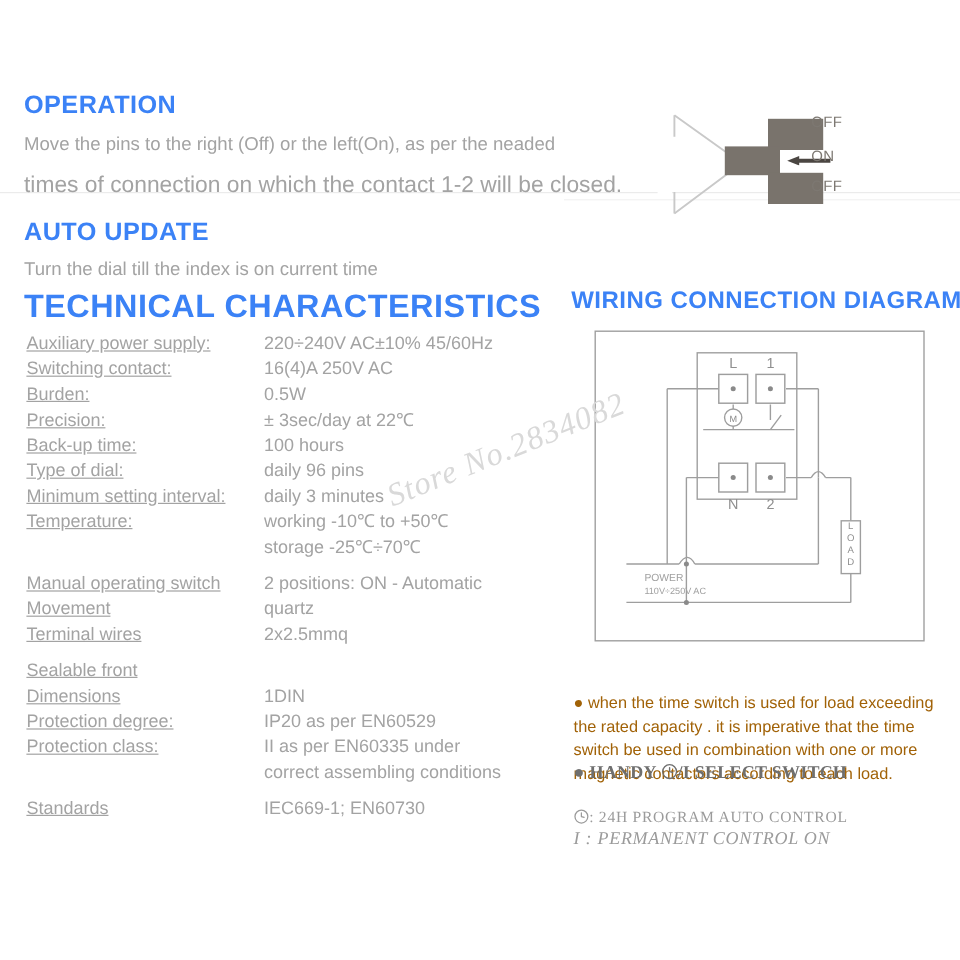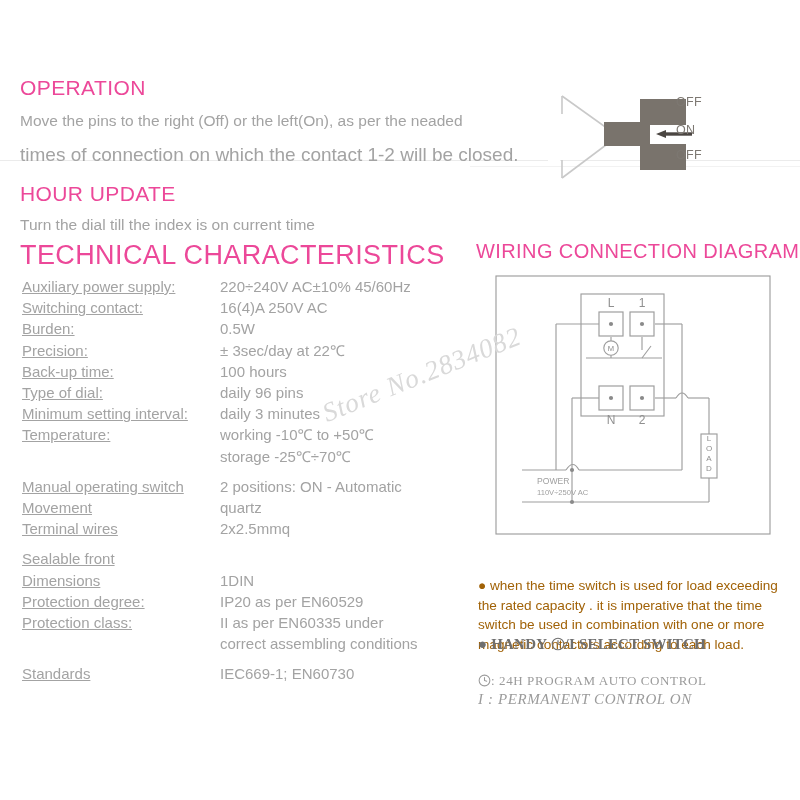--- a/index.html
+++ b/index.html
@@ -8,22 +8,22 @@
     background:#ffffff;
     font-family:"Liberation Sans", sans-serif;
     position:relative;
     overflow:hidden;
     -webkit-font-smoothing:antialiased;
   }
   .page{position:absolute;inset:0;}
 
   
   .heading{
-    color:#ec4899;
-    font-weight:normal;
+    color:#3b82f6;
+    font-weight:bold;
     letter-spacing:.4px;
   }
   .body-txt{color:#a3a3a3;}
 
   
   #op-heading{position:absolute;left:20px;top:76px;font-size:21px;}
   #op-line1{position:absolute;left:20px;top:112px;font-size:15.5px;white-space:nowrap;}
   #op-line2{position:absolute;left:20px;top:144px;font-size:19px;white-space:nowrap;}
 
   #hu-heading{position:absolute;left:20px;top:182px;font-size:21px;}
@@ -126,21 +126,21 @@
 <div class="page">
 
   <div class="scanline" id="scan-a"></div>
   <div class="scanline" id="scan-b"></div>
   <div class="scanline" id="scan-c"></div>
 
   <div class="heading" id="op-heading">OPERATION</div>
   <div class="body-txt" id="op-line1">Move the pins to the right (Off) or the left(On), as per the neaded</div>
   <div class="body-txt" id="op-line2">times of connection on which the contact 1-2 will be closed.</div>
 
-  <div class="heading" id="hu-heading">HOUR UPDATE</div>
+  <div class="heading" id="hu-heading">AUTO UPDATE</div>
   <div class="body-txt" id="hu-line1">Turn the dial till the index is on current time</div>
 
   <div class="heading" id="tc-heading">TECHNICAL CHARACTERISTICS</div>
 
   <table id="spec-table">
     <tbody id="spec-body">
         <tr>
           <td class="lbl">Auxiliary power supply:</td>
           <td>220÷240V AC±10% 45/60Hz</td>
         </tr>

